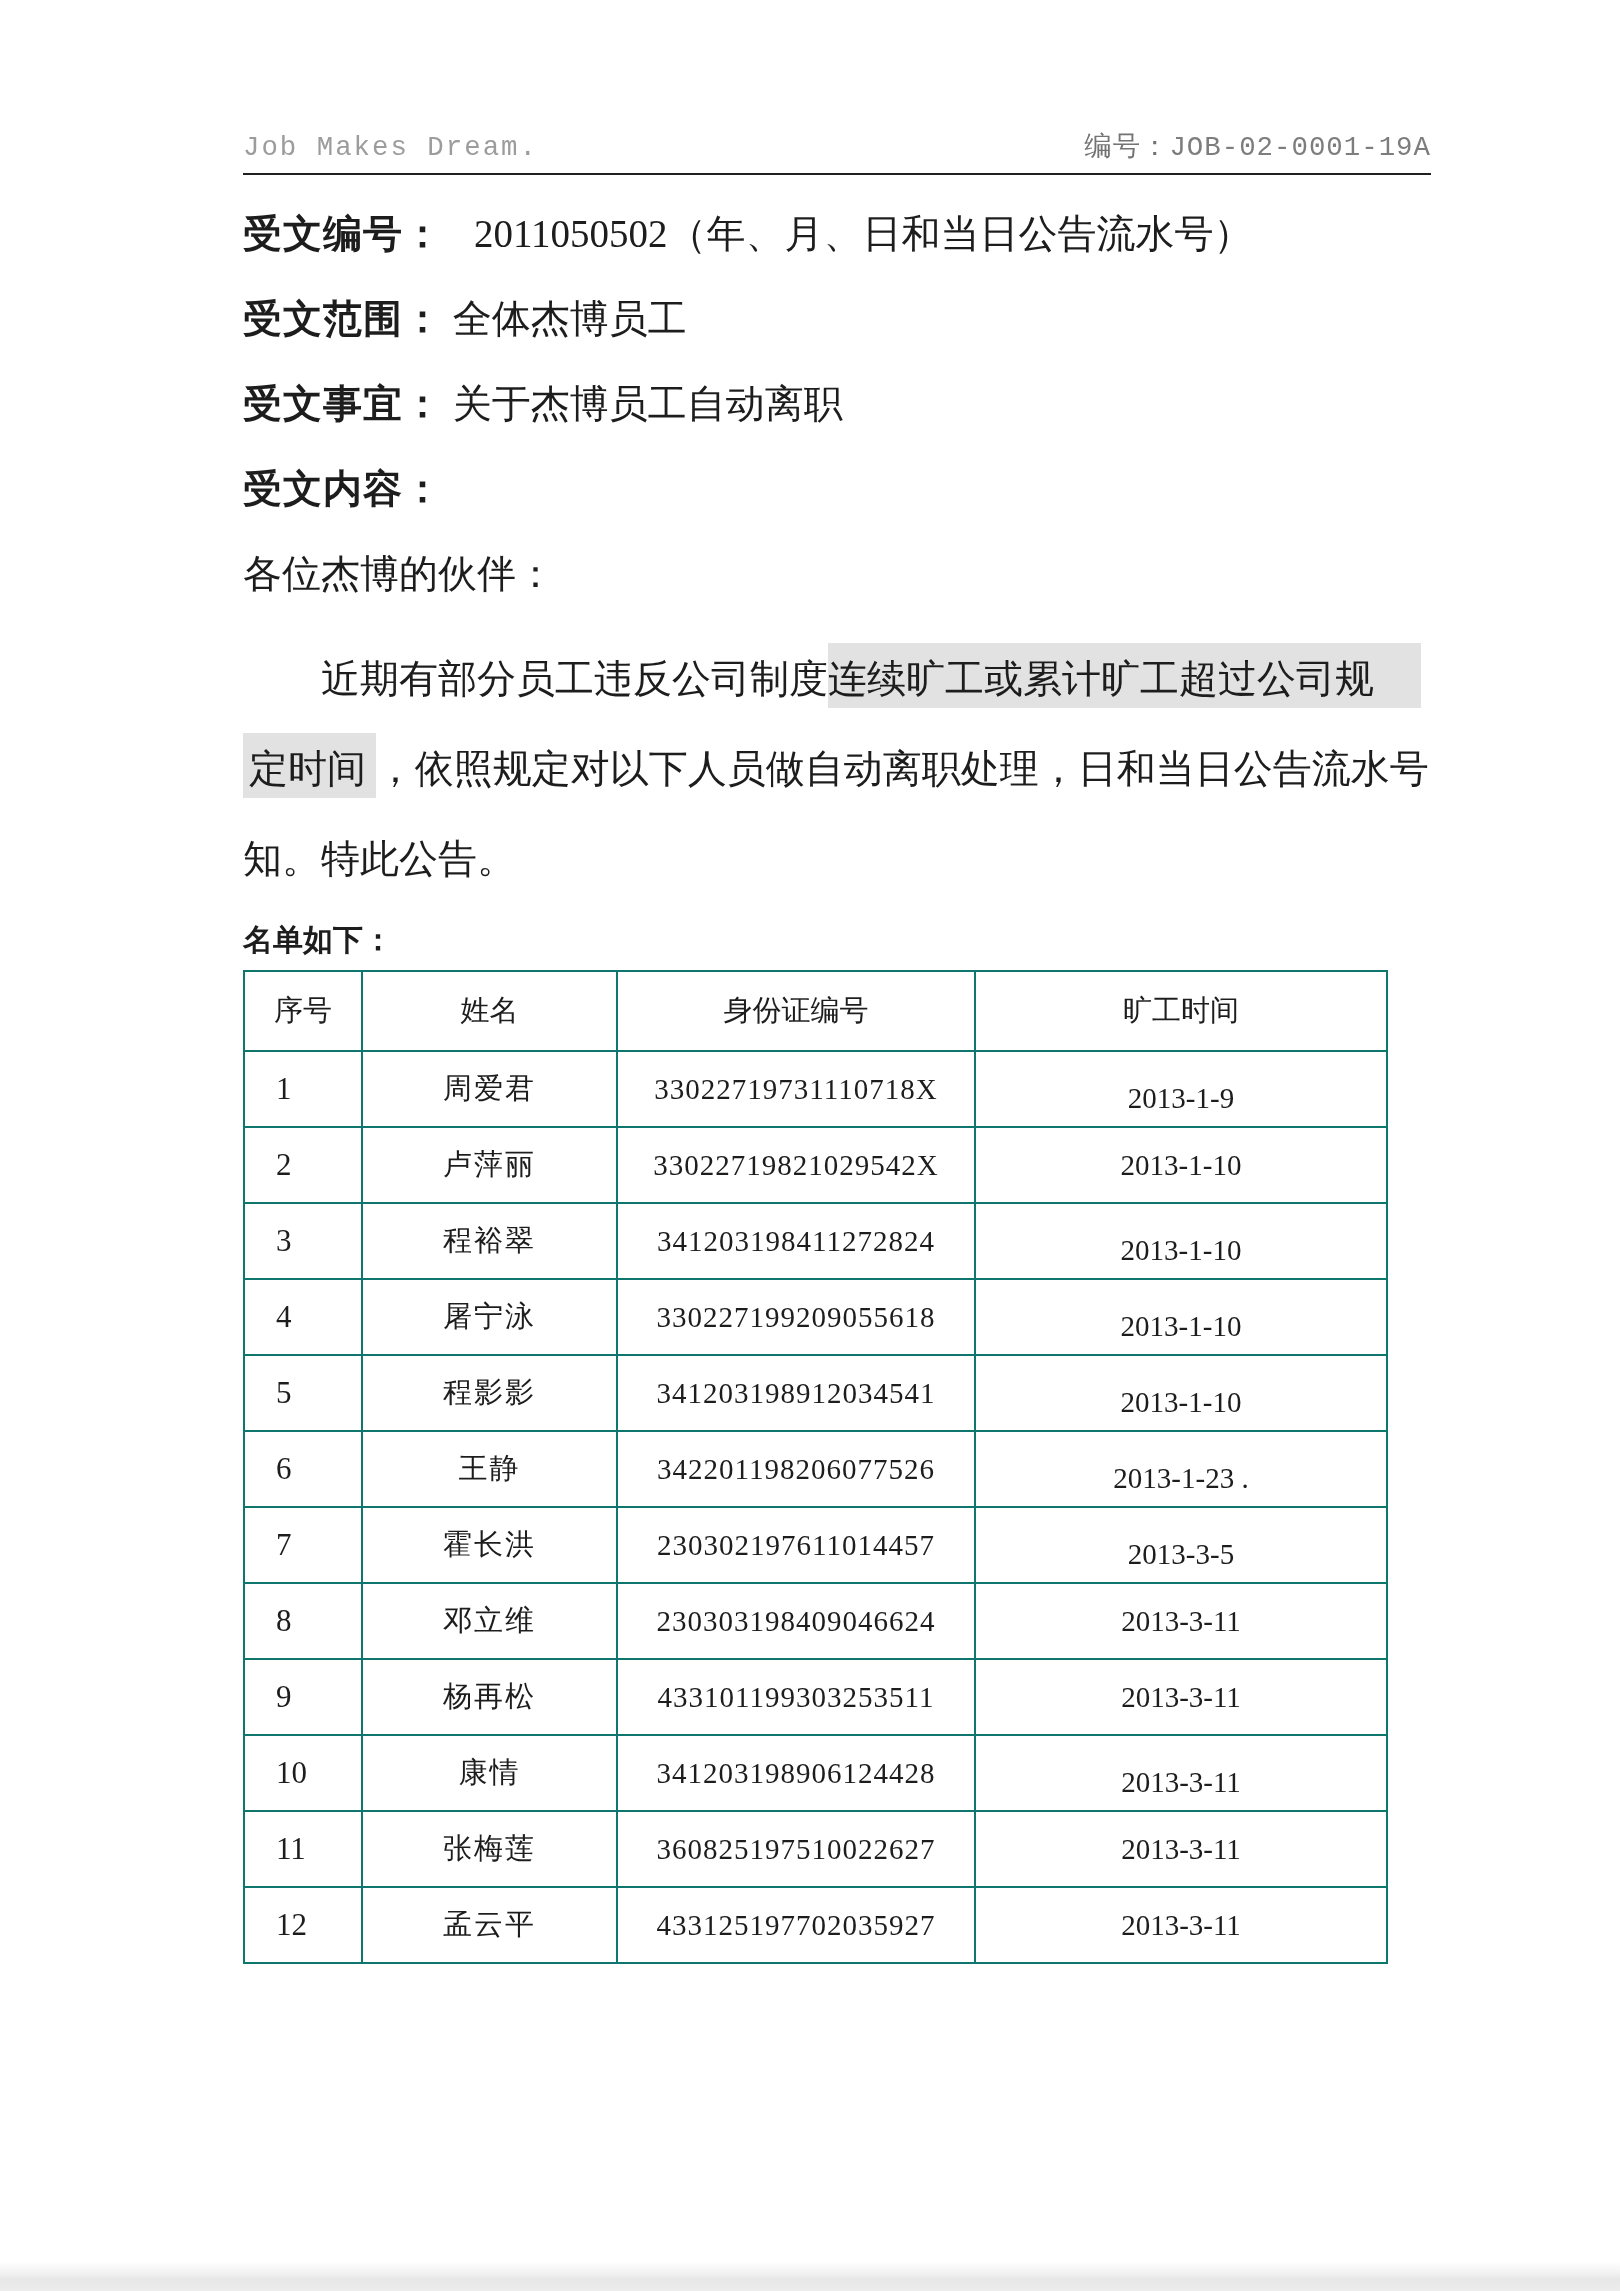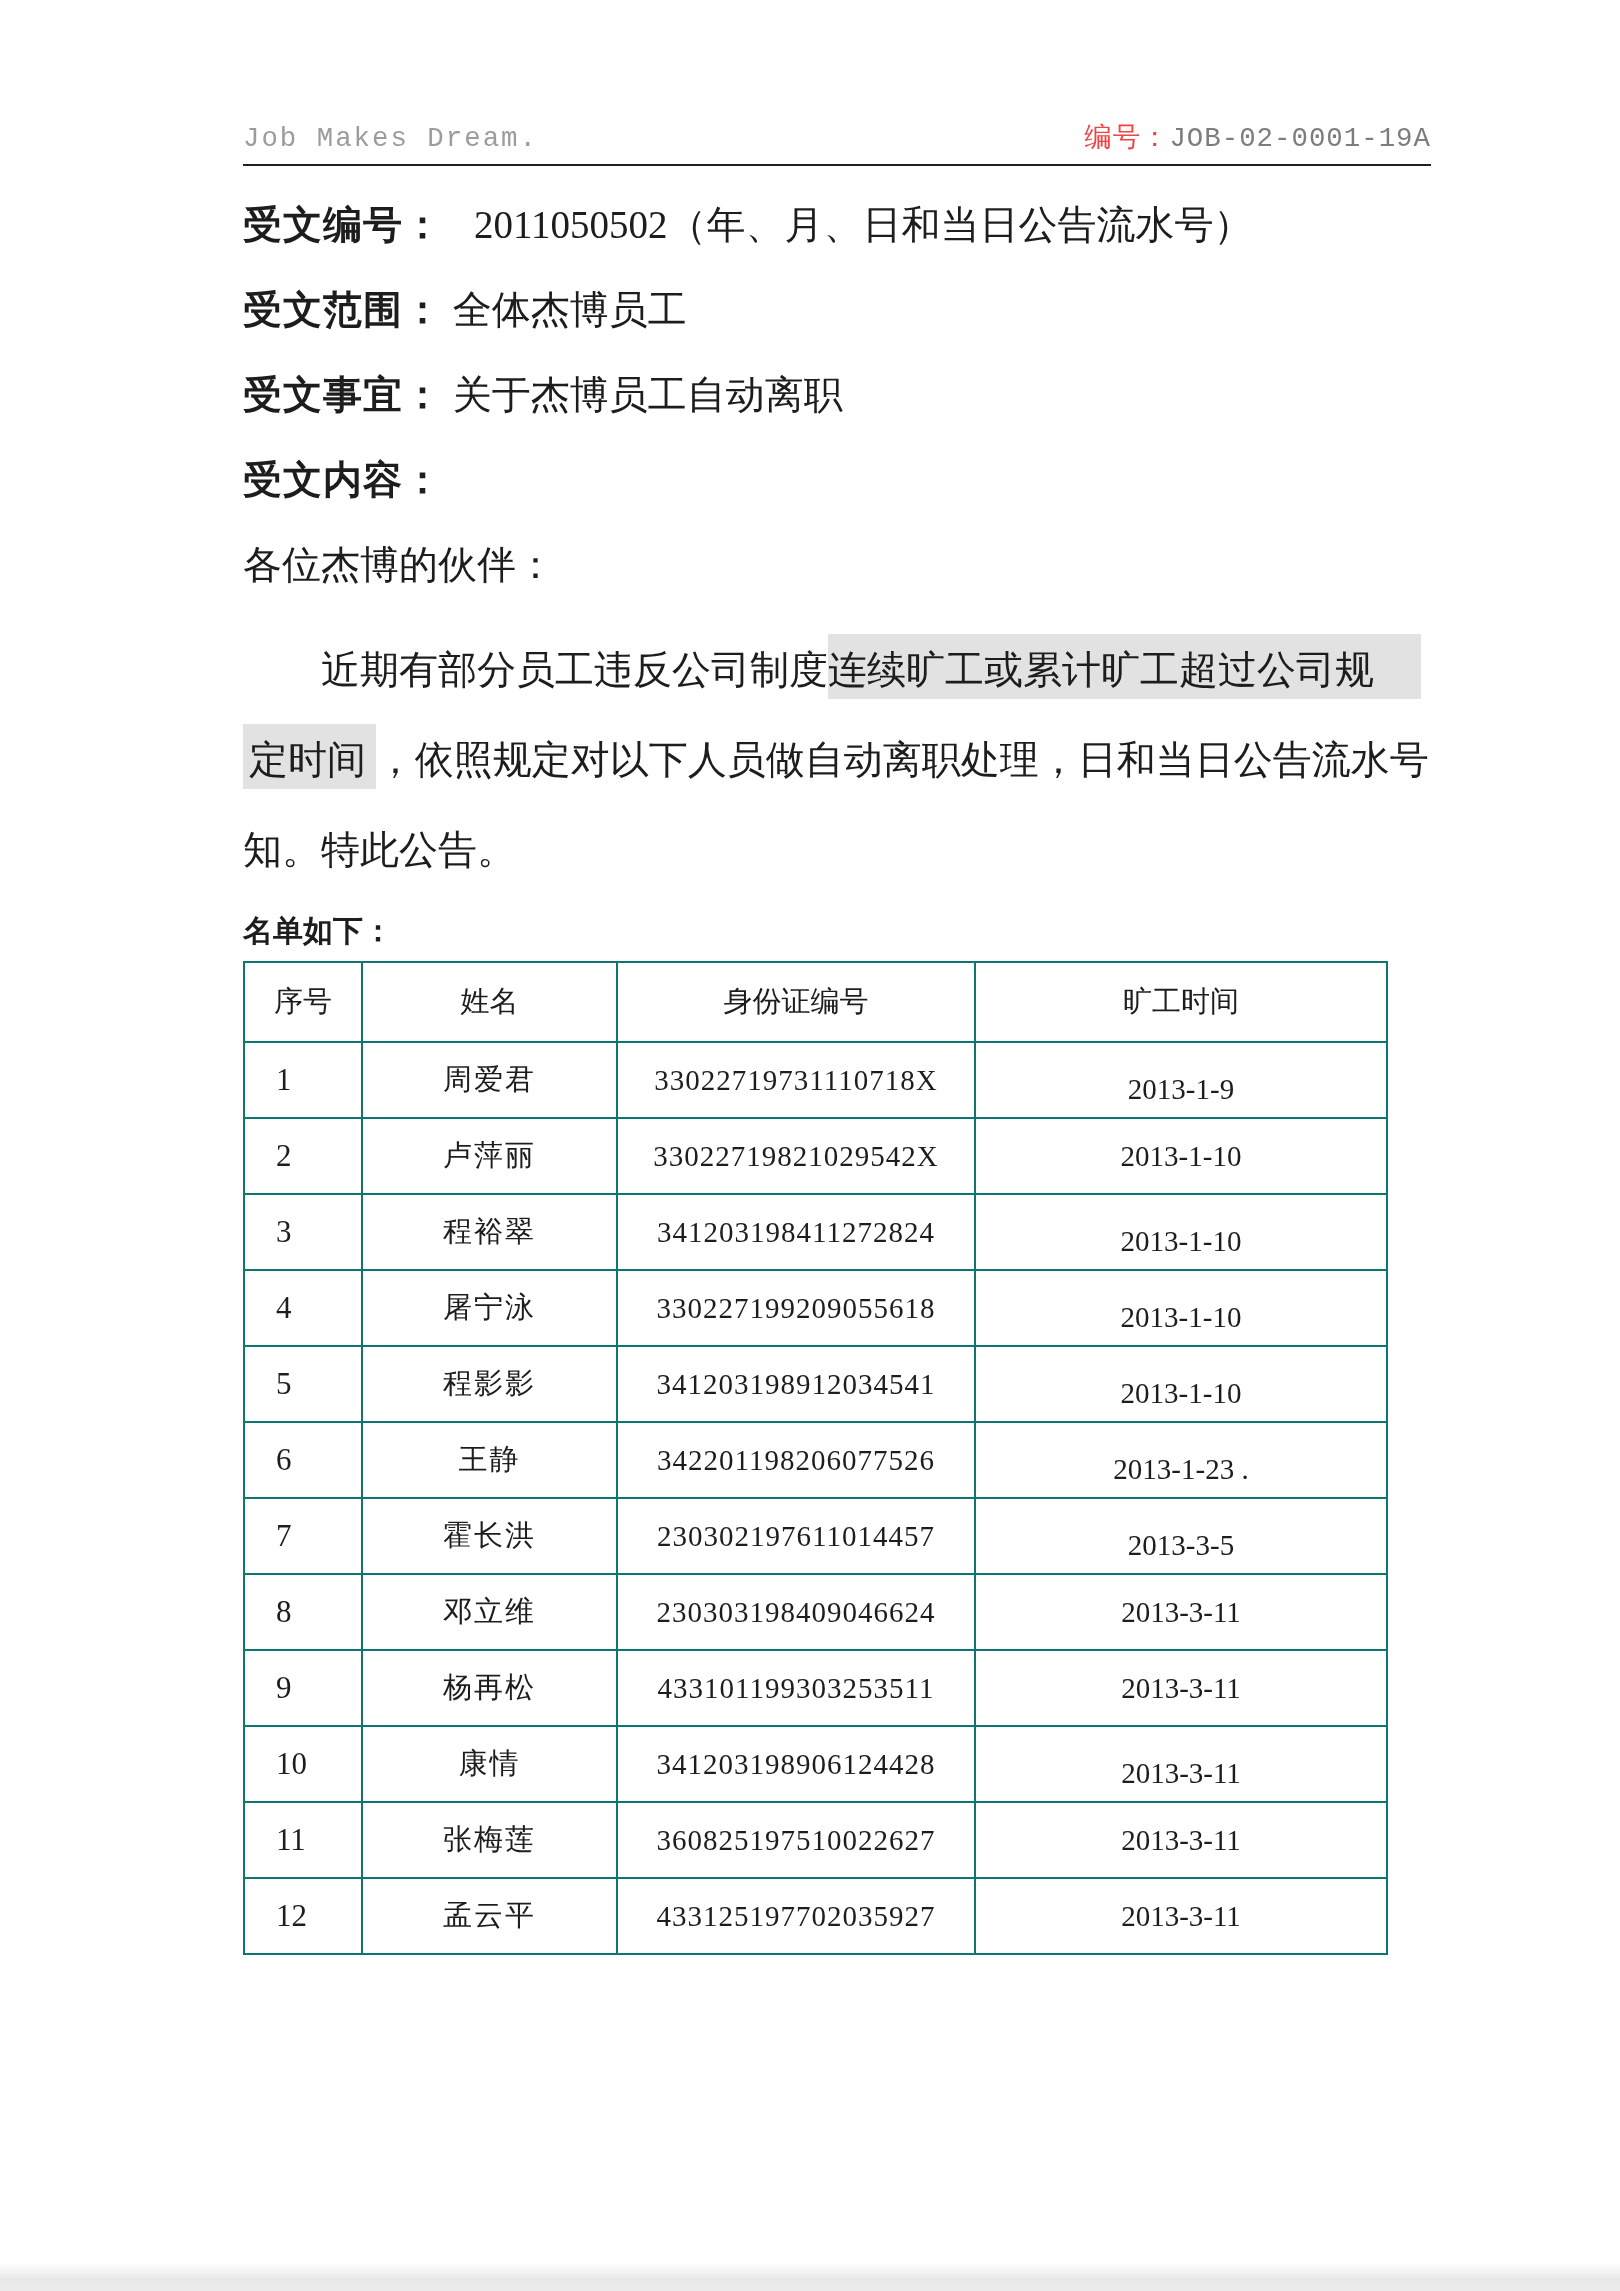--- a/index.html
+++ b/index.html
@@ -8,21 +8,21 @@
     width: 1620px;
     height: 2292px;
     background: #ffffff;
     overflow: hidden;
     font-family: "Liberation Serif", serif;
     color: #1d1d1d;
   }
   .content {
     position: absolute;
     left: 243px;
-    top: 0;
+    top: 9px;
     width: 1188px;
   }
   
   .doc-header {
     display: flex;
     justify-content: space-between;
     align-items: flex-end;
     padding-top: 120px;
     line-height: 37px;
   }
@@ -30,21 +30,21 @@
     font-family: "Liberation Mono", monospace;
     font-size: 27.4px;
     color: #9c9c9c;
     letter-spacing: 2px;
   }
   .doc-no {
     font-family: "Liberation Mono", monospace;
     font-size: 27.4px;
     letter-spacing: 1px;
   }
-  .doc-no .lbl { color: #ef4444; }
+  .doc-no .lbl { color: #737373; }
   .doc-no .val { color: #7d7d7d; }
   .rule {
     border: none;
     border-top: 2.9px solid #202020;
     margin: 6.9px 0 0 0;
   }
   
   .page-title {
     margin: 35px 0 0 0;
     text-align: center;

